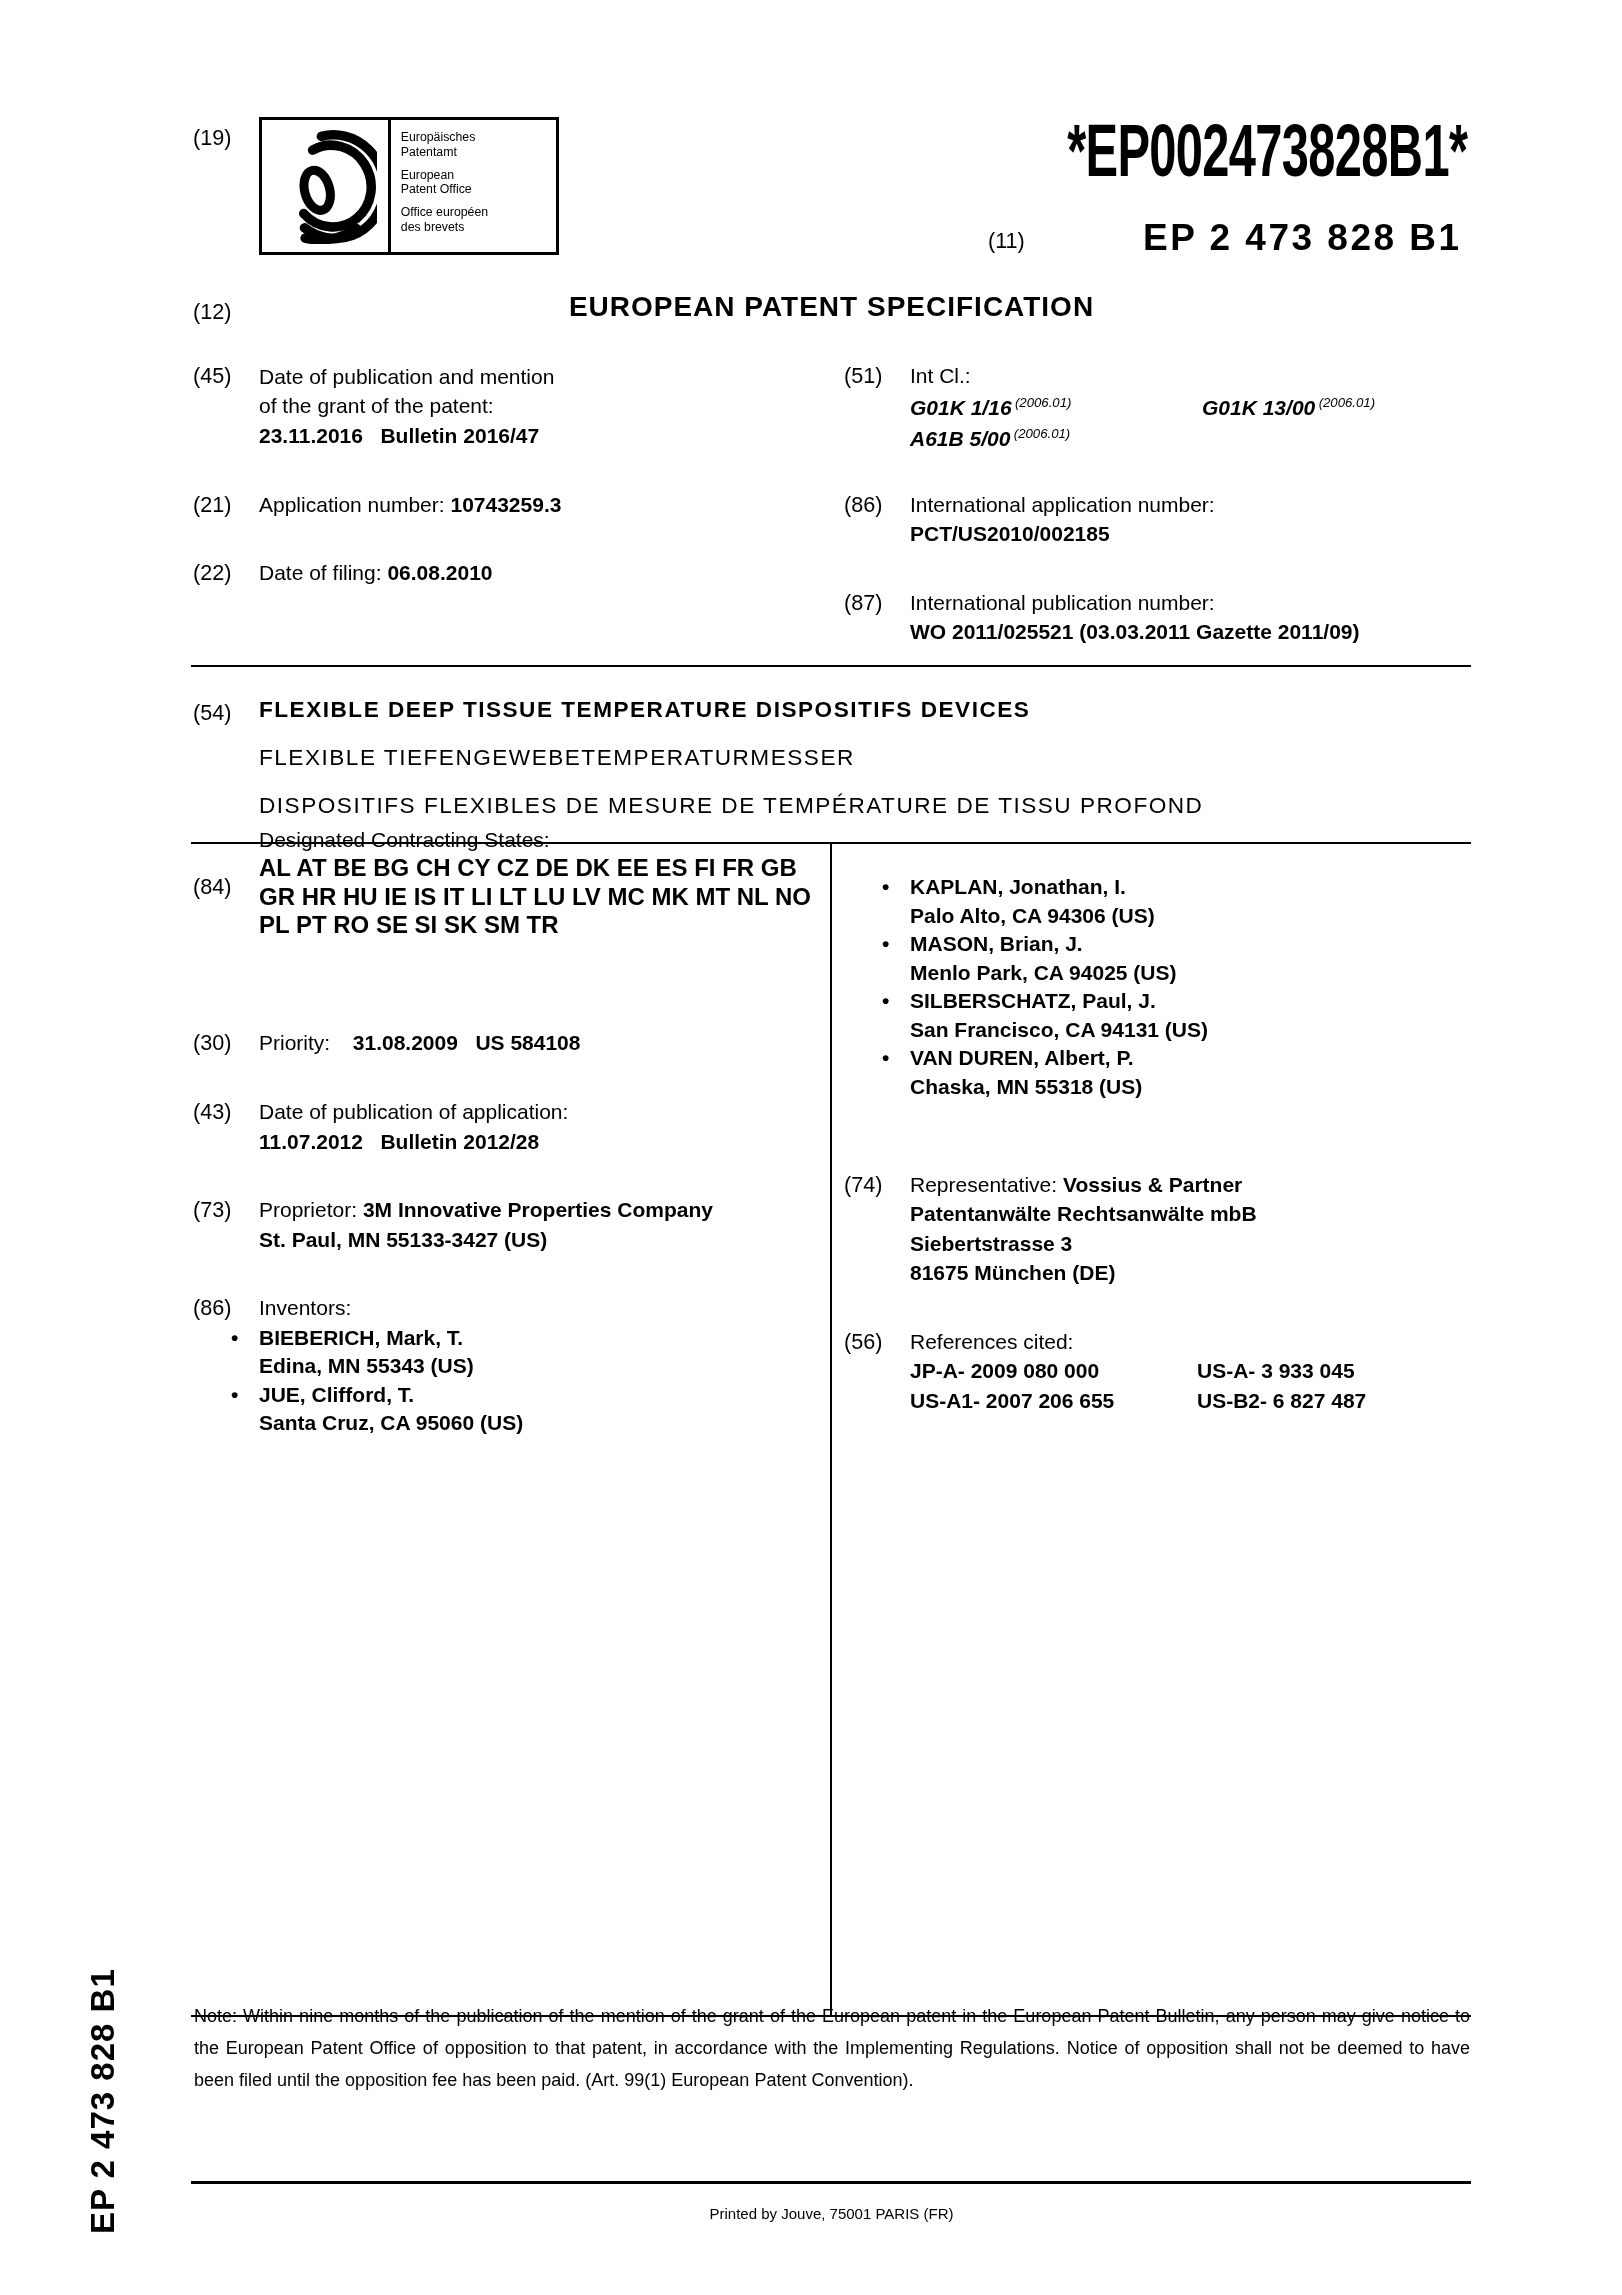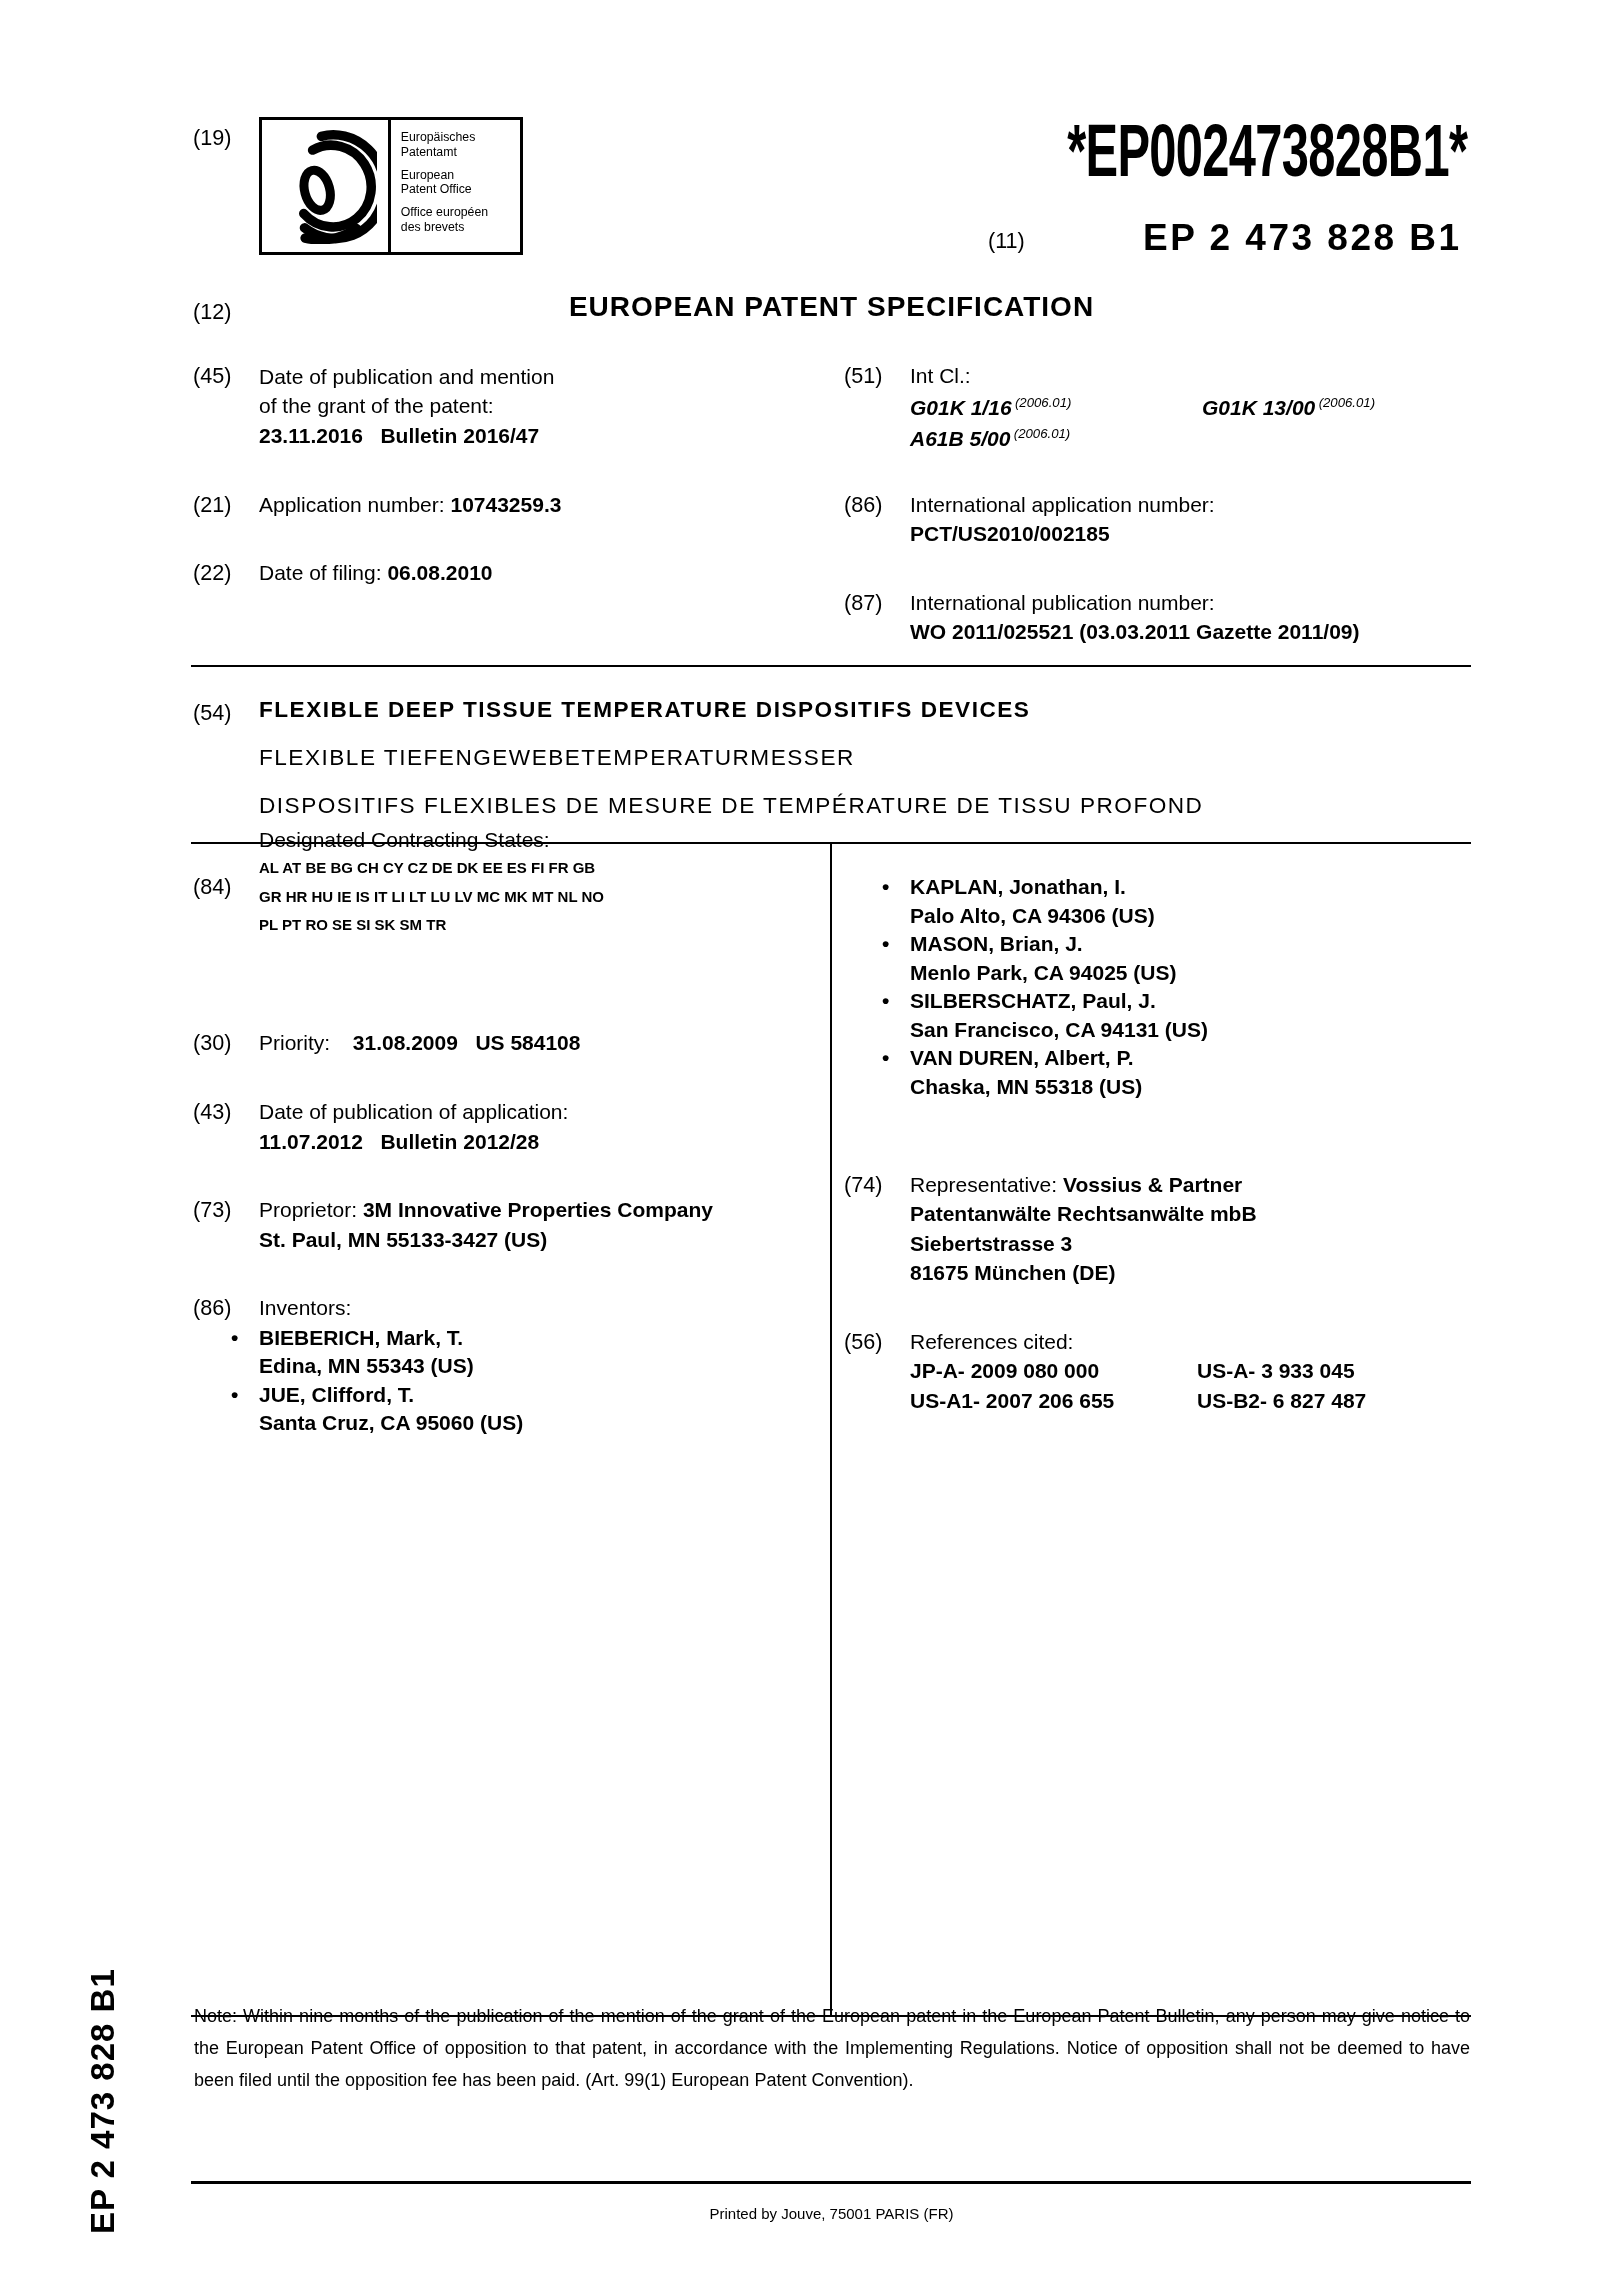--- a/index.html
+++ b/index.html
@@ -9,21 +9,21 @@
     overflow:hidden;
   }
   .abs{position:absolute;}
   .b{font-weight:bold;}
   .pre{white-space:pre;}
   .hr{position:absolute;background:#000;height:2px;}
   .vr{position:absolute;background:#000;width:2px;}
   .code{position:absolute;font-size:21.6px;}
 
   
-  .logo-box{position:absolute;left:259px;top:117px;width:264px;height:138px;
+  .logo-box{position:absolute;left:259px;top:117px;width:300px;height:138px;
     border:3.4px solid #000;box-sizing:border-box;display:flex;}
   .logo-left{width:129px;border-right:3.4px solid #000;box-sizing:border-box;
     display:flex;align-items:center;justify-content:center;}
   .logo-right{flex:1;padding:9.8px 0 0 9.8px;font-size:12.3px;line-height:14.7px;}
   .logo-group{margin-bottom:8.3px;}
   .barcode{
     position:absolute;right:156px;top:114px;font-size:74px;line-height:1;font-weight:bold;
     letter-spacing:-1px;transform:scaleX(0.66);transform-origin:100% 0;white-space:pre;
   }
   .pubnum{position:absolute;left:1143px;top:219px;font-size:37px;font-weight:bold;letter-spacing:2.5px;line-height:1;}
@@ -31,21 +31,21 @@
     font-size:28px;font-weight:bold;letter-spacing:1px;line-height:1;}
 
   
   .cls{font-weight:bold;font-style:italic;}
   .clsv{font-style:italic;font-size:13.2px;position:relative;top:-7.9px;margin-left:3.4px;}
 
   
   .title-en{position:absolute;left:259px;top:699px;font-size:22.6px;font-weight:bold;letter-spacing:1.5px;line-height:1;}
   .title-xx{position:absolute;font-size:22.6px;letter-spacing:1.5px;line-height:1;}
 
-  .states{font-size:15px;font-weight:bold;line-height:28.5px;}
+  .states{font-size:24px;font-weight:bold;line-height:28.5px;}
   .bullet{position:absolute;font-weight:bold;}
 
   .sidebar-vert{
     position:absolute;left:86px;top:2234px;width:432px;font-size:33px;font-weight:bold;
     letter-spacing:1px;line-height:1;transform:rotate(-90deg);transform-origin:0 0;white-space:pre;
   }
   .note{position:absolute;left:194px;top:2000px;width:1276px;font-size:18px;line-height:32px;text-align:justify;}
   .printer{position:absolute;left:191px;top:2204px;width:1281px;text-align:center;font-size:15px;}
 </style>
 </head>

